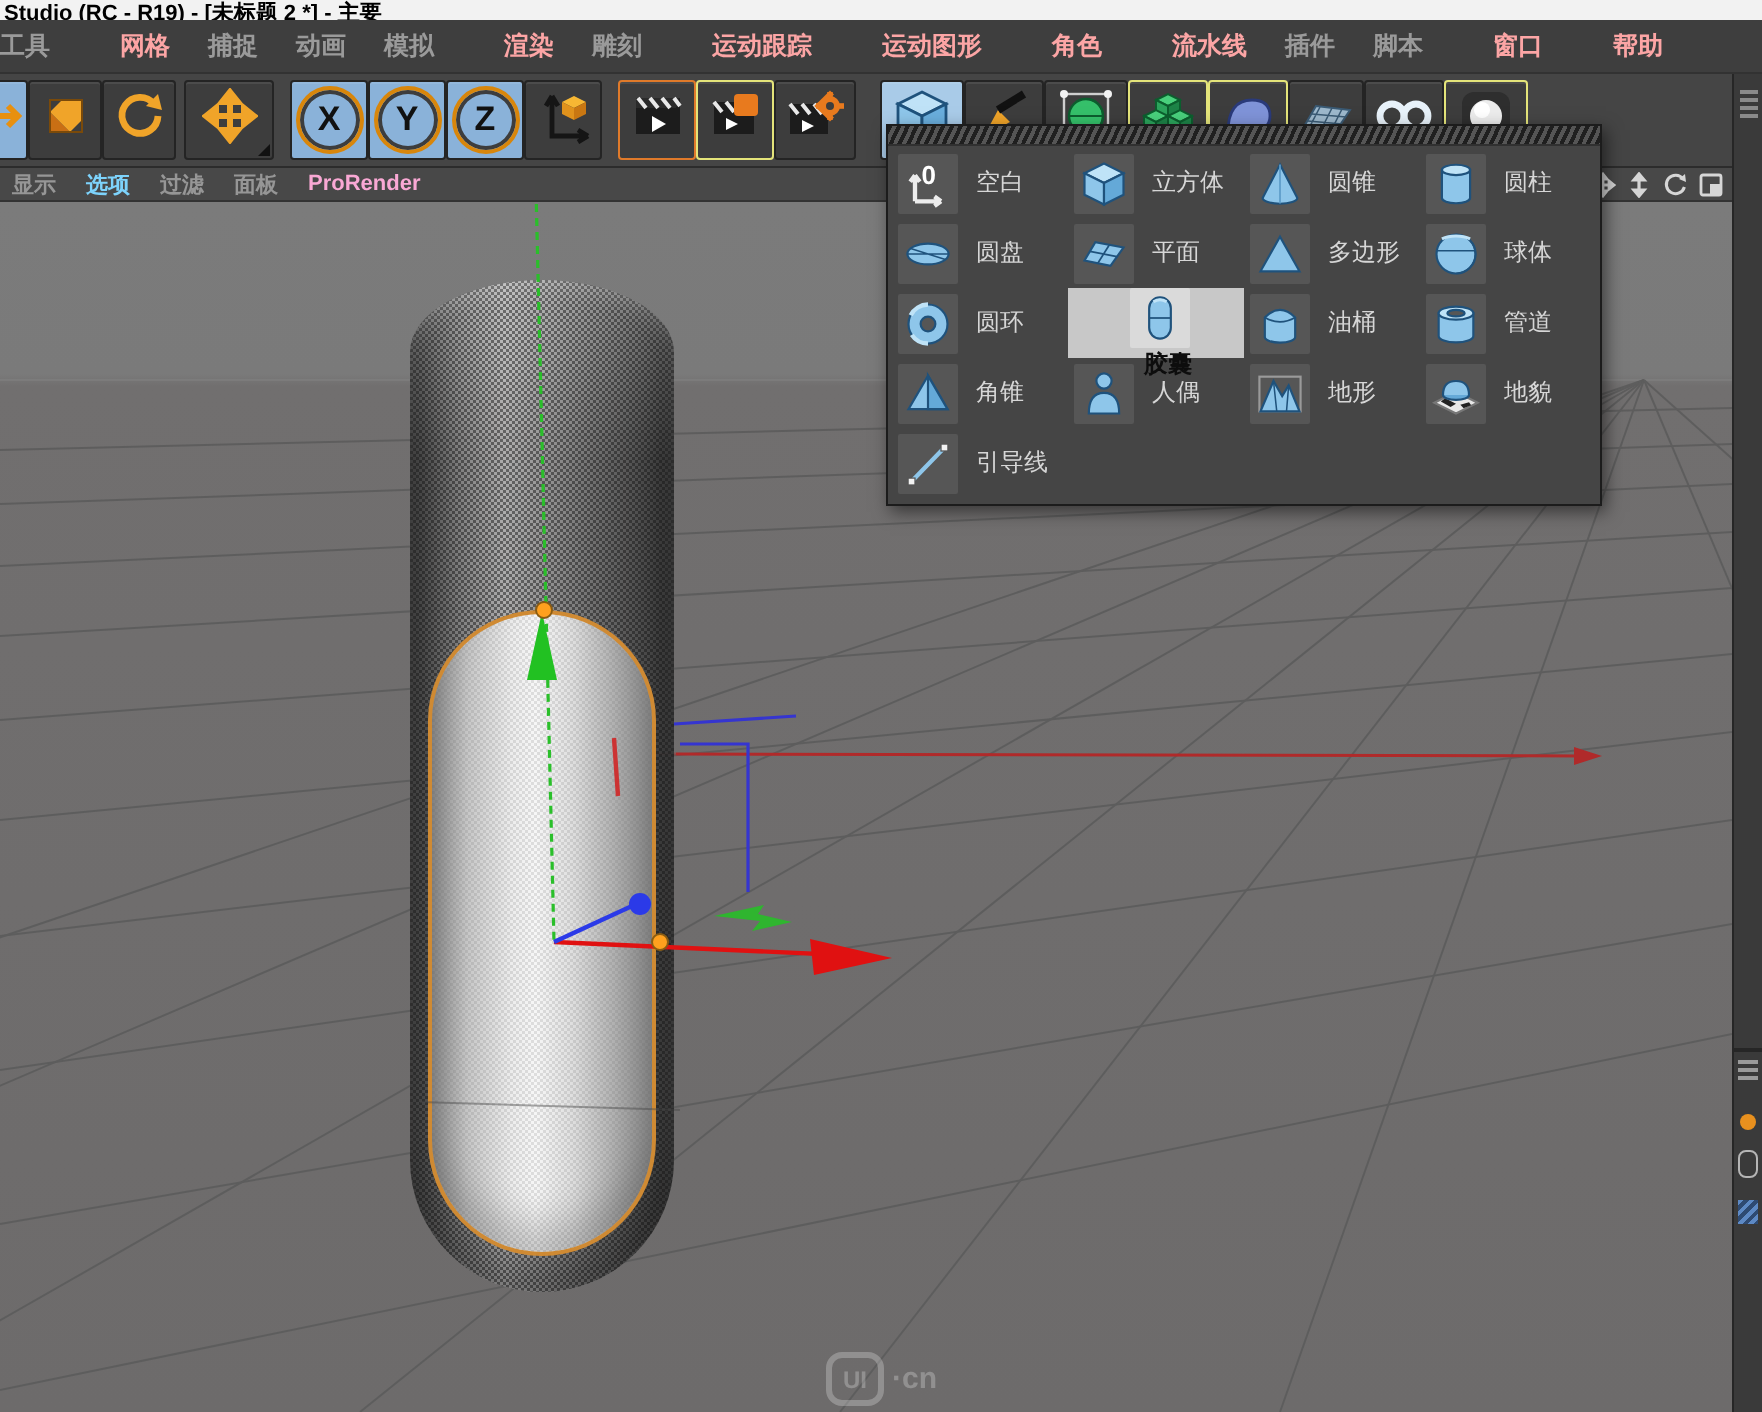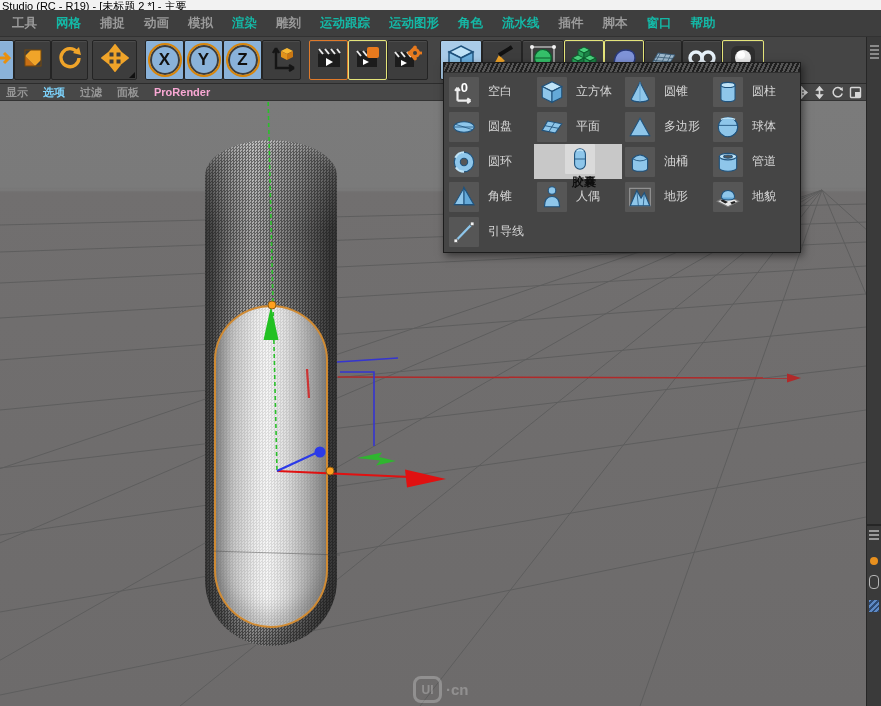--- a/index.html
+++ b/index.html
@@ -2,27 +2,27 @@
 <html><head>
 <meta charset="utf-8">
 <style>
   html,body{margin:0;padding:0;background:#222;}
   .app{position:relative;width:881px;height:706px;overflow:hidden;
        font-family:"Liberation Sans","DejaVu Sans",sans-serif;
        -webkit-font-smoothing:antialiased;background:#3e3e3e;}
   
   .titlebar{position:absolute;left:0;top:0;width:881px;height:10px;background:#f2f2f2;
             overflow:hidden;}
-  .titlebar span{display:block;margin:-1px 4px 0 2px;font-size:11px;color:#000;white-space:nowrap;}
+  .titlebar span{display:block;margin:-1px 4px 0 2px;font-size:11px;color:#000;white-space:nowrap;font-weight:bold;}
   
   .menubar{position:absolute;left:0;top:10px;width:881px;height:27px;background:#3e3e3e;
-           display:flex;align-items:center;padding-left:12px;box-sizing:border-box;
+           display:flex;align-items:center;padding-left:0;box-sizing:border-box;
            border-bottom:1px solid #323232;}
   .menubar .mi{font-size:12.5px;font-weight:bold;color:#9a9a9a;margin-right:19px;white-space:nowrap;cursor:default;}
-  .menubar .mi.em{color:#14b8a6;}
+  .menubar .mi.em{color:#fca5a5;margin-left:16px;}
   
   .toolbar{position:absolute;left:0;top:37px;width:866px;height:47px;background:#454545;
            display:flex;align-items:center;overflow:hidden;border-bottom:1px solid #2c2c2c;box-sizing:border-box;}
   .tbtn{flex:none;height:40px;border:1px solid #242424;background:#3d3d3d;border-radius:2px;
         display:flex;align-items:center;justify-content:center;box-sizing:border-box;
         box-shadow:inset 0 1px 0 rgba(255,255,255,.08);}
   .tbtn.blue{background:#8ab2d9;}
   .tbtn.bluelight{background:#a9cbe8;}
   .tbtn.yellow{border-color:#e4e47a;}
   .tbtn.orange{border-color:#e07a2a;}

